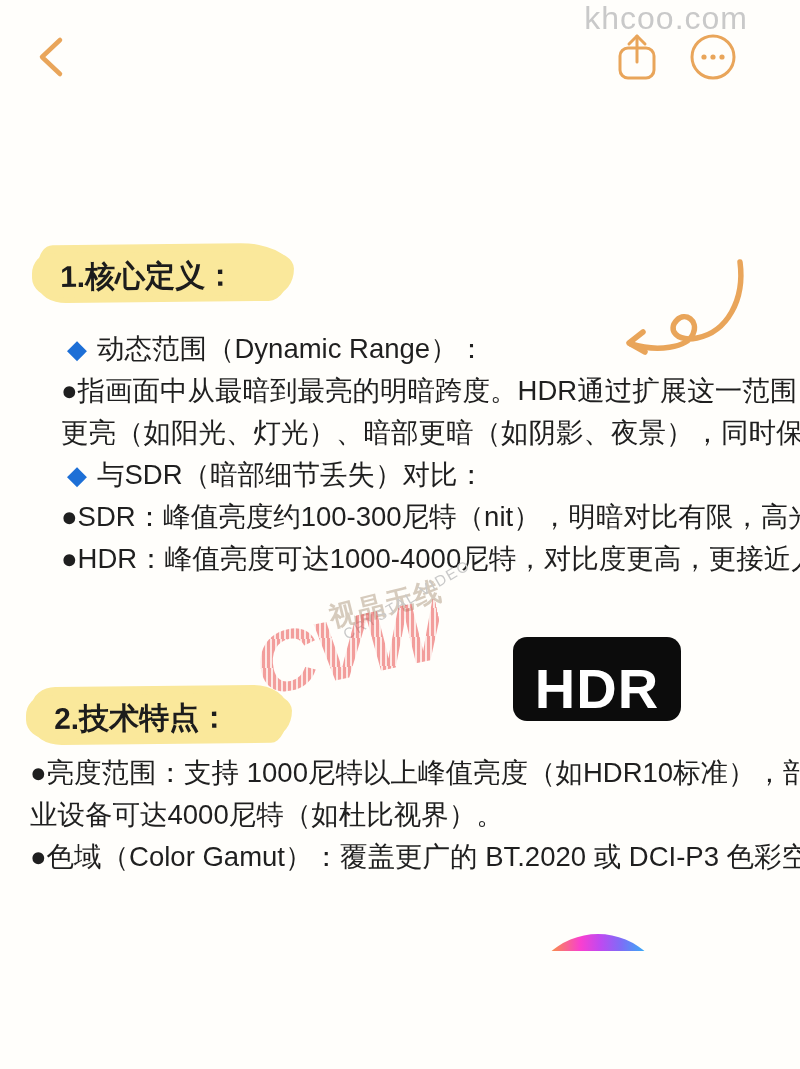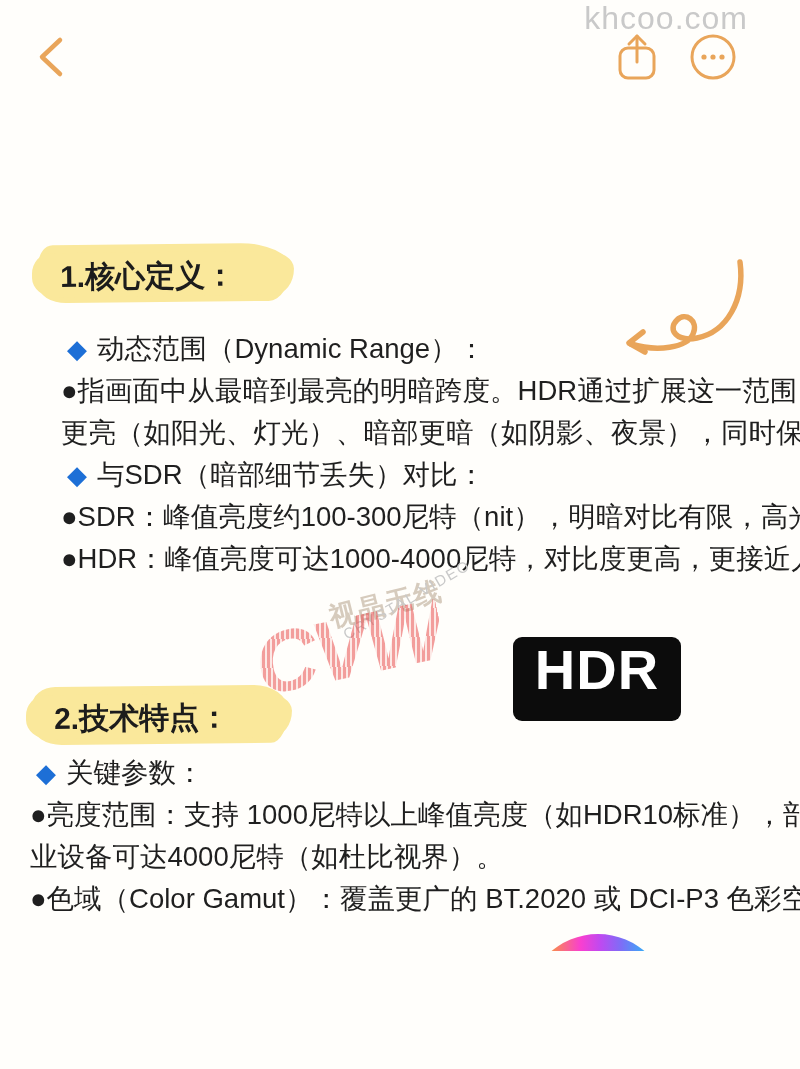--- a/index.html
+++ b/index.html
@@ -42,21 +42,21 @@
             opacity:.8; transform:rotate(-14deg); letter-spacing:2px; }
   .cvw-en { position:absolute; left:82px; top:48px; font-size:15px; color:#c9c9c9; letter-spacing:2px;
             transform:rotate(-30deg); transform-origin:left top; }
   .cvw-logo { position:absolute; left:-4px; top:18px; font-size:86px; font-weight:900; font-style:italic;
               color:rgba(232,77,77,.42); transform:rotate(-12deg); letter-spacing:-4px;
               background:repeating-linear-gradient(100deg, rgba(232,77,77,.55) 0 3px, rgba(232,77,77,.12) 3px 5px);
               -webkit-background-clip:text; background-clip:text; -webkit-text-fill-color:transparent; }
 
   
   .hdr-badge { position:absolute; left:513px; top:637px; width:168px; height:84px; background:#0c0c0c;
-               border-radius:9px; display:flex; align-items:flex-start; justify-content:center; }
+               border-radius:14px; display:flex; align-items:flex-end; justify-content:center; }
   .hdr-badge span { color:#ffffff; font-size:56px; font-weight:900; letter-spacing:1px; }
 
   
   .rainbow { position:absolute; left:514px; top:922px; width:168px; height:84px; }
 </style>
 </head>
 <body>
 
 <div class="page">
 
@@ -120,21 +120,20 @@
 
   <div class="hdr-badge">
     <span>HDR</span>
   </div>
 
   <div class="blob blob2">
     <div class="blob-text">2.技术特点：</div>
   </div>
 
   <div class="lines lines2">
-    <div class="tline"><span class="diamond">◆</span><span>关键参数：</span></div>
     <div class="tline"><span>●亮度范围：支持 1000尼特以上峰值亮度（如HDR10标准），部分专</span></div>
     <div class="tline"><span>业设备可达4000尼特（如杜比视界）。</span></div>
     <div class="tline"><span>●色域（Color Gamut）：覆盖更广的 BT.2020 或 DCI-P3 色彩空间，</span></div>
   </div>
 
   <div class="rainbow">
     <svg width="168" height="84" viewBox="0 0 168 84">
       <defs>
         <linearGradient id="rg" x1="0" y1="0" x2="1" y2="0">
           <stop offset="0" stop-color="#ffc83d"></stop>

